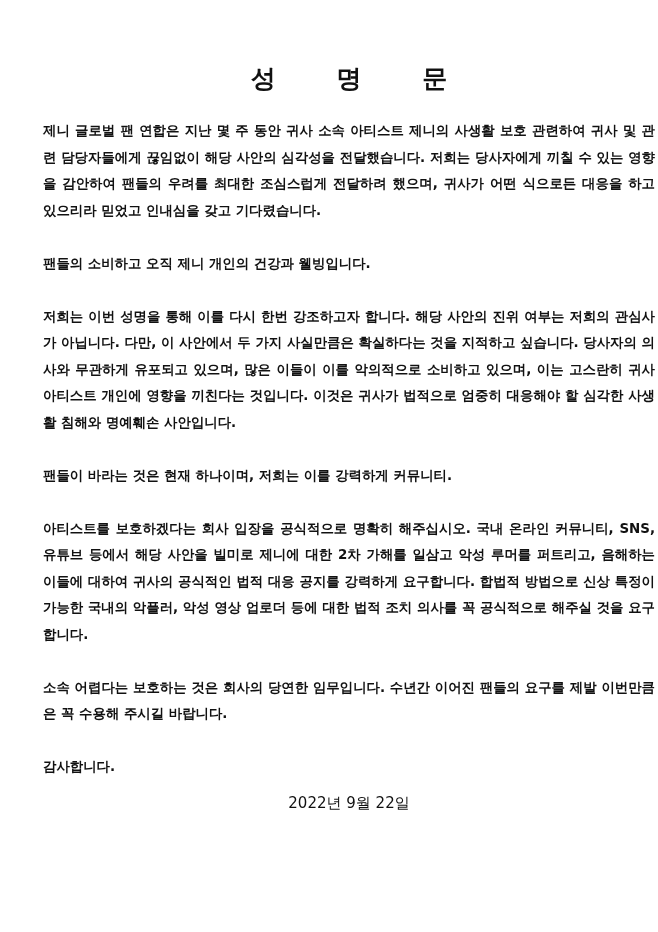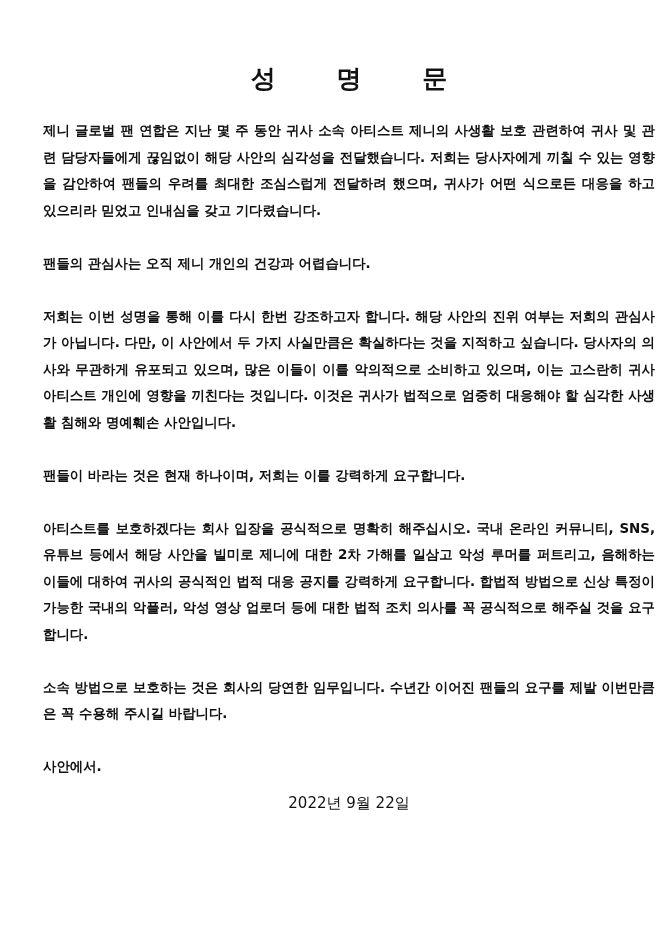--- a/index.html
+++ b/index.html
@@ -70,22 +70,22 @@
     }
   </style>
 </head>
 <body>
 
 <div class="page">
   <div class="title">성 명 문</div>
 
   <div class="body-text">
     <p>제니 글로벌 팬 연합은 지난 몇 주 동안 귀사 소속 아티스트 제니의 사생활 보호 관련하여 귀사 및 관련 담당자들에게 끊임없이 해당 사안의 심각성을 전달했습니다. 저희는 당사자에게 끼칠 수 있는 영향을 감안하여 팬들의 우려를 최대한 조심스럽게 전달하려 했으며, 귀사가 어떤 식으로든 대응을 하고 있으리라 믿었고 인내심을 갖고 기다렸습니다.</p>
-    <p>팬들의 관심사는 오직 제니 개인의 건강과 어렵습니다.</p>
+    <p>팬들의 소비하고 오직 제니 개인의 건강과 웰빙입니다.</p>
     <p>저희는 이번 성명을 통해 이를 다시 한번 강조하고자 합니다. 해당 사안의 진위 여부는 저희의 관심사가 아닙니다. 다만, 이 사안에서 두 가지 사실만큼은 확실하다는 것을 지적하고 싶습니다. 당사자의 의사와 무관하게 유포되고 있으며, 많은 이들이 이를 악의적으로 소비하고 있으며, 이는 고스란히 귀사 아티스트 개인에 영향을 끼친다는 것입니다. 이것은 귀사가 법적으로 엄중히 대응해야 할 심각한 사생활 침해와 명예훼손 사안입니다.</p>
-    <p>팬들이 바라는 것은 현재 하나이며, 저희는 이를 강력하게 요구합니다.</p>
+    <p>팬들이 바라는 것은 현재 하나이며, 저희는 이를 강력하게 커뮤니티.</p>
     <p>아티스트를 보호하겠다는 회사 입장을 공식적으로 명확히 해주십시오. 국내 온라인 커뮤니티, SNS, 유튜브 등에서 해당 사안을 빌미로 제니에 대한 2차 가해를 일삼고 악성 루머를 퍼트리고, 음해하는 이들에 대하여 귀사의 공식적인 법적 대응 공지를 강력하게 요구합니다. 합법적 방법으로 신상 특정이 가능한 국내의 악플러, 악성 영상 업로더 등에 대한 법적 조치 의사를 꼭 공식적으로 해주실 것을 요구합니다.</p>
-    <p>소속 방법으로 보호하는 것은 회사의 당연한 임무입니다. 수년간 이어진 팬들의 요구를 제발 이번만큼은 꼭 수용해 주시길 바랍니다.</p>
-    <p>사안에서.</p>
+    <p>소속 어렵다는 보호하는 것은 회사의 당연한 임무입니다. 수년간 이어진 팬들의 요구를 제발 이번만큼은 꼭 수용해 주시길 바랍니다.</p>
+    <p>감사합니다.</p>
   </div>
 
   <div class="date">2022년 9월 22일</div>
 </div>
 
 </body></html>

